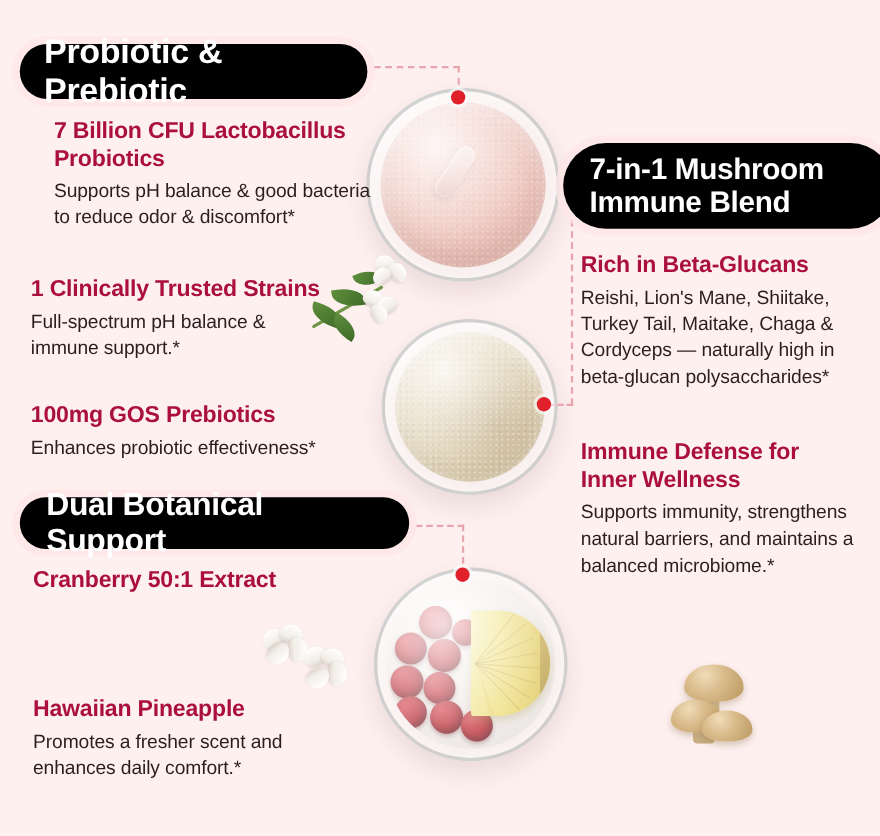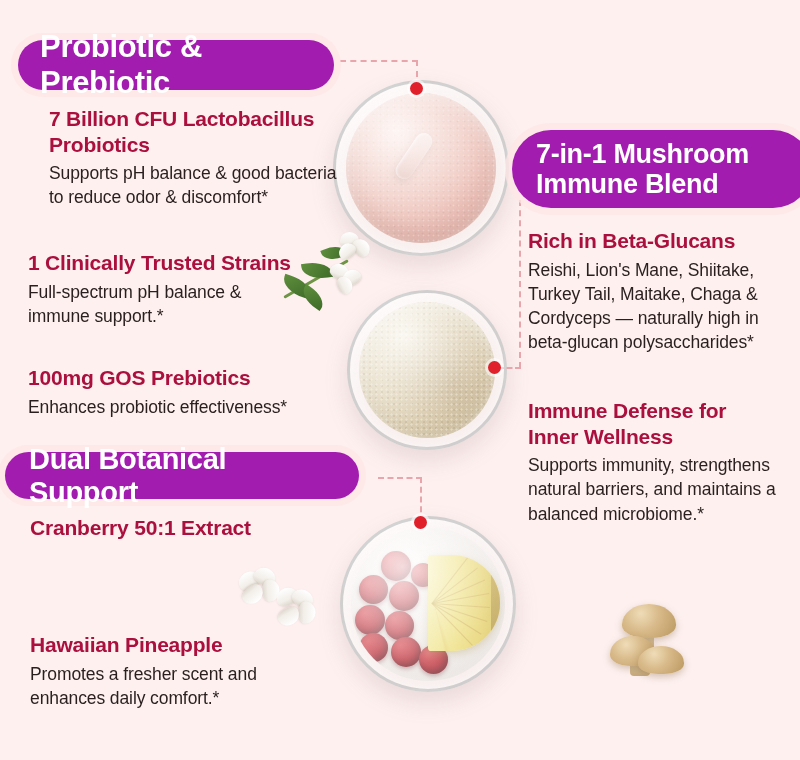--- a/index.html
+++ b/index.html
@@ -8,21 +8,21 @@
     background:#fdf0ef;
     font-family:"Liberation Sans", sans-serif;
     overflow:hidden;
     position:relative;
   }
   #stage{position:relative;width:800px;height:760px;overflow:hidden;}
 
   
   .badge{
     position:absolute;
-    background:#a21caf;
+    background:#000000;
     color:#fff;
     font-weight:bold;
     border-radius:999px;
     display:flex;align-items:center;
     box-shadow:0 0 0 7px rgba(255,230,230,.75);
     letter-spacing:-.3px;
     z-index:6;
   }
   .badge span{display:block;}
 
@@ -30,21 +30,21 @@
     left:18px;top:40px;width:316px;height:50px;
     padding:0 22px;box-sizing:border-box;
     font-size:31px;
   }
   #badge-mushroom{
     left:512px;top:130px;width:300px;height:78px;
     padding:0 24px;box-sizing:border-box;
     font-size:27px;line-height:1.12;
   }
   #badge-botanical{
-    left:5px;top:452px;width:354px;height:47px;
+    left:18px;top:452px;width:354px;height:47px;
     padding:0 24px;box-sizing:border-box;
     font-size:29px;
   }
 
   
   .block{position:absolute;z-index:5;}
   .h{
     color:#ab0f3e;
     font-weight:bold;
     font-size:21px;

